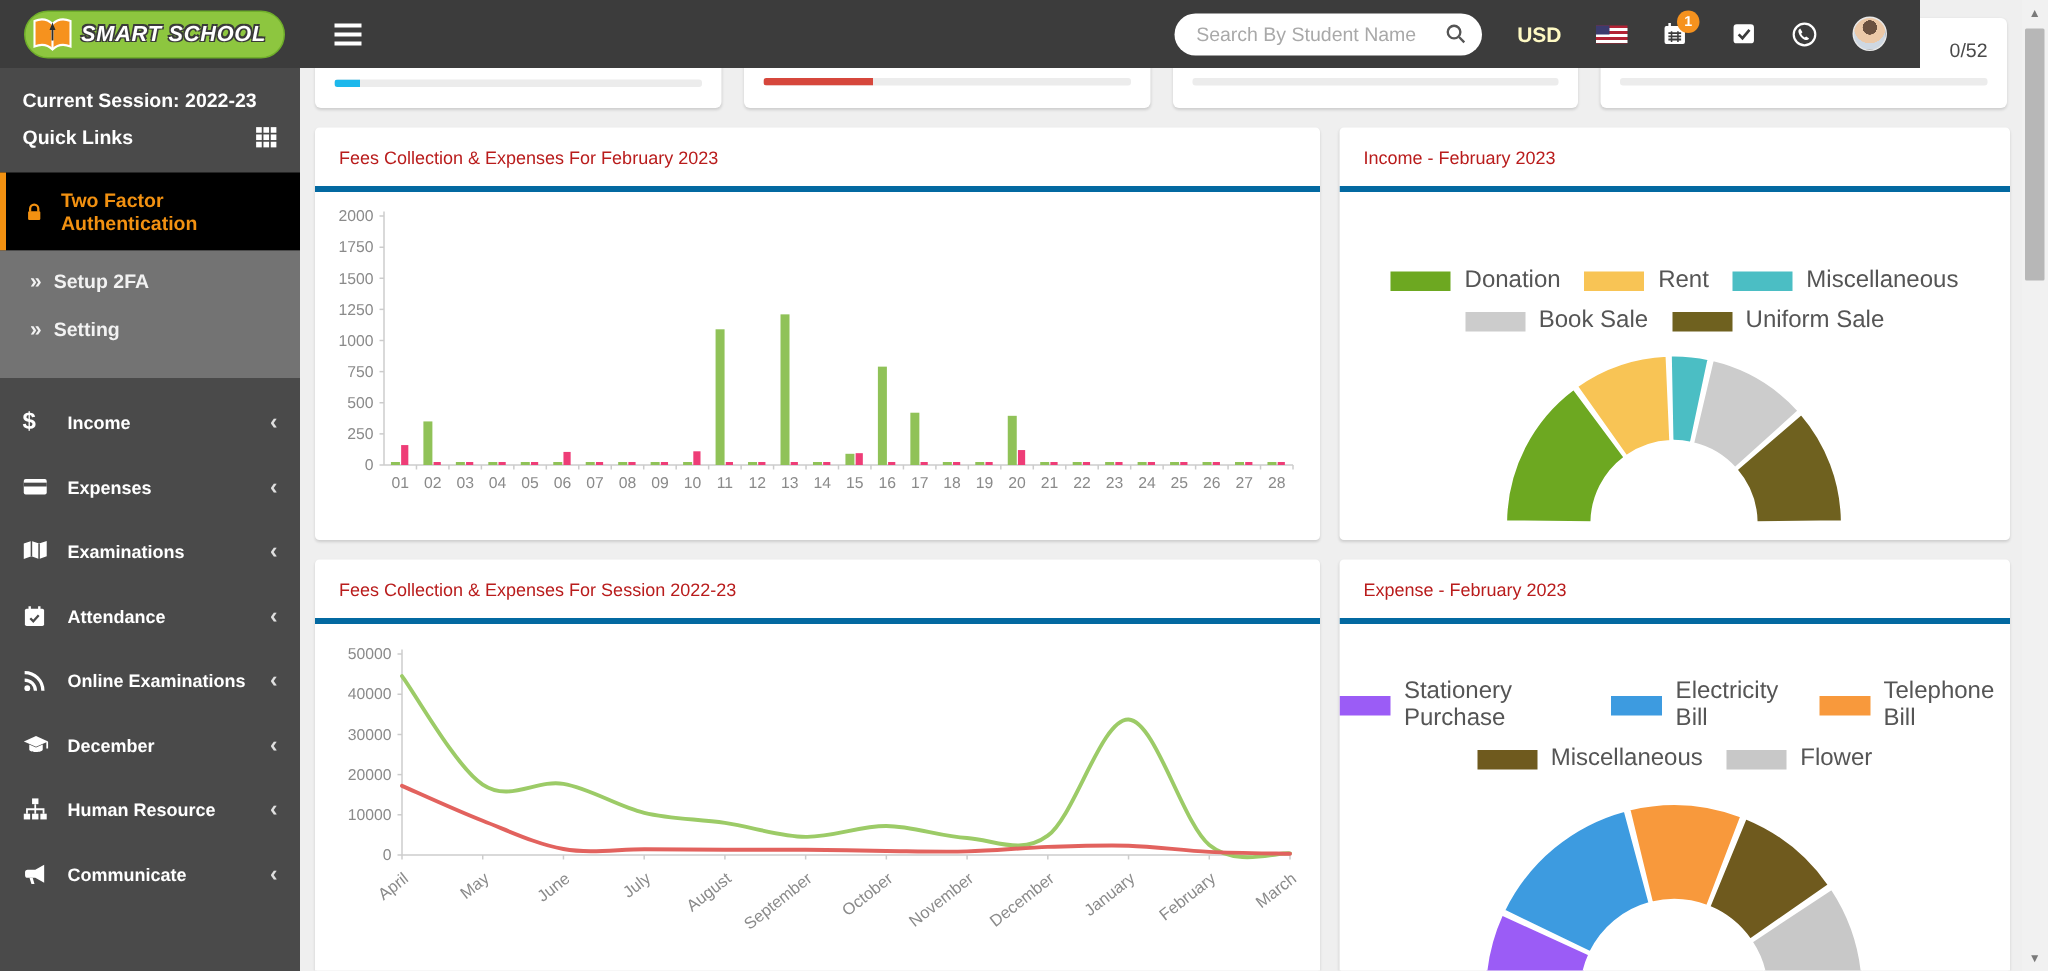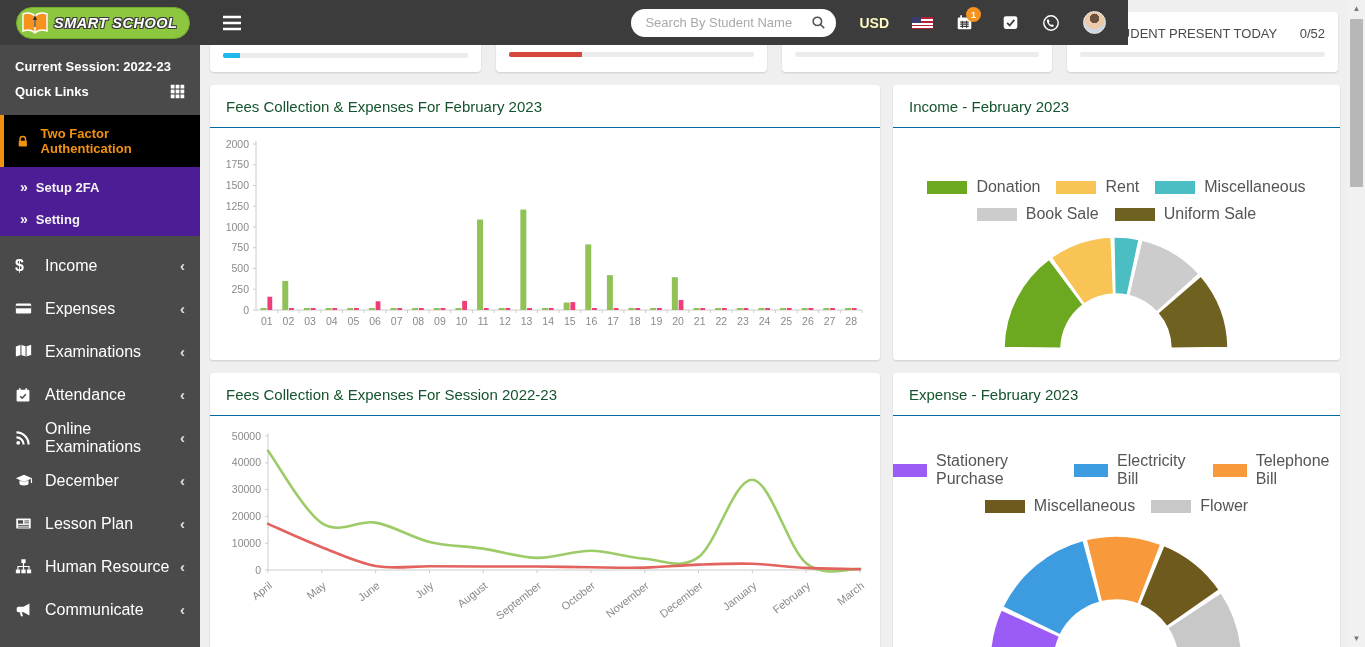--- a/index.html
+++ b/index.html
@@ -1,20 +1,20 @@
 <!DOCTYPE html>
 <html><head>
 <meta charset="utf-8">
 <style>
   * { box-sizing: border-box; margin: 0; padding: 0; }
   html,body { width: 1365px; height: 647px; overflow: hidden; }
   body { font-family: "Liberation Sans", sans-serif; background: #efefef; position: relative; }
 
   
-  .header { position: fixed; top:0; left:0; width:1128px; height:45px; background:#3c3c3c;
+  .header { position: fixed; top:0; left:0; width:1280px; height:45px; background:#3c3c3c;
             display:flex; align-items:center; z-index:50; }
   .logo-area { width:200px; height:45px; display:flex; align-items:center; padding-left:16px; cursor:pointer; }
   .logo-pill { background:#8dc63f; border-radius:16px; height:32px; display:flex; align-items:center;
                padding:0 12px 0 5px; gap:6px; border:1px solid #6fae2a; }
   .logo-book { width:26px; height:24px; }
   .brand-text { color:#fff; font-weight:bold; font-style:italic; font-size:14.5px; letter-spacing:.5px;
                 text-shadow:-1px 1px 0 #3a3a3a, 1px 1px 0 #3a3a3a, 1px -1px 0 #3a3a3a, -1px -1px 0 #3a3a3a; white-space:nowrap; }
   .hamburger { background:none; border:none; margin-left:22px; cursor:pointer; display:flex; align-items:center; }
   .school-title { color:#8bc63e; font-size:20px; font-weight:bold; margin-left:18px; white-space:nowrap; }
   .header-right { margin-left:auto; display:flex; align-items:center; gap:23px; padding-right:22px; }
@@ -40,46 +40,46 @@
   .sb-thumb { position:absolute; top:19px; left:2px; width:13px; height:168px; background:#b7b7b7; border-radius:1px; cursor:grab; }
 
   
   .sidebar { position:fixed; top:45px; left:0; width:200px; height:602px; background:#4a4a4a; color:#fff; z-index:40; }
   .session-label { padding:14px 15px 0; font-size:13px; font-weight:bold; }
   .quick-links { padding:10px 15px 6px; display:flex; align-items:flex-start; justify-content:space-between; }
   .quick-links .ql-label { font-size:13px; font-weight:bold; }
   .ql-btn { background:none; border:none; cursor:pointer; display:flex; }
   .active-item { margin-top:10px; background:#000; border-left:4px solid #f29111; padding:11px 12px;
                  display:flex; align-items:center; gap:11px; color:#f29111; font-size:13px; font-weight:bold; cursor:pointer; }
-  .submenu { background:#4c1d95; padding:4px 0 1px; }
+  .submenu { background:#737373; padding:4px 0 17px; }
   .submenu-item { padding:8px 14px 8px 20px; font-size:13px; font-weight:bold; color:#f2f2f2; cursor:pointer; display:flex; gap:8px; align-items:center; }
   .submenu-item .dbl-angle::before { content:"\00BB"; font-size:14px; }
   .nav-list { padding-top:8px; }
   .nav-item { height:43px; padding:0 15px; display:flex; align-items:center; cursor:pointer; }
   .nav-ic { width:30px; display:flex; align-items:center; }
   .text-ic { color:#fff; font-size:16px; font-weight:bold; }
-  .nav-label { font-size:16px; font-weight:normal; flex:1; }
+  .nav-label { font-size:12px; font-weight:bold; flex:1; }
   .chev { color:#e0e0e0; font-size:15px; font-weight:bold; }
   .chev::before { content:"\2039"; }
 
   
   .main { margin-left:200px; width:1148px; padding:12px 10px 0 10px; }
   .stats-row { display:grid; grid-template-columns:repeat(4,1fr); gap:15px; }
   .stat-card { background:#fff; border-radius:4px; box-shadow:0 1px 2px rgba(0,0,0,.14); height:60px; padding:13px 13px 0; }
   .stat-top { display:flex; align-items:center; gap:8px; }
   .stat-label { font-size:13px; color:#4a4a4a; flex:1; white-space:nowrap; overflow:hidden; }
   .stat-value { font-size:13px; color:#4a4a4a; }
   .progress-track { margin-top:11px; height:5px; background:#ececec; border-radius:2px; overflow:hidden; }
   .progress-fill { height:100%; }
 
   .charts-grid { display:grid; grid-template-columns:670px 447px; gap:13px; margin-top:13px; }
   .chart-card { background:#fff; border-radius:3px; box-shadow:0 1px 2px rgba(0,0,0,.14); overflow:hidden; }
   .chart-card.h275 { height:275px; }
   .chart-card.tall { height:340px; }
-  .chart-title { padding:13px 16px 12px; font-size:15px; font-weight:normal; color:#14532d; border-bottom:1px solid #0369a1; }
+  .chart-title { padding:13px 16px 12px; font-size:12px; font-weight:normal; color:#b91c1c; border-bottom:4px solid #0369a1; }
   .chart-body { padding:8px 8px 0; }
   .legend-rows { margin-top:50px; }
   .legend-rows.tight { margin-top:36px; }
   .legend-row { display:flex; justify-content:center; gap:16px; margin-bottom:9px; }
   .legend-item { display:flex; align-items:center; gap:9px; }
   .legend-swatch { width:40px; height:13px; display:inline-block; }
   .legend-label { font-size:16px; color:#555; }
   .donut-wrap { text-align:center; margin-top:4px; }
 </style>
 </head>
@@ -234,31 +234,20 @@
       </div>
       <div class="nav-item">
         <span class="nav-ic">
           <svg width="18" height="18" viewBox="0 0 20 20">
             <path d="M10 3 19 7l-9 4-9-4Z" fill="#fff"></path>
             <path d="M5 9.3v3.7c0 1.1 2.2 1.9 5 1.9s5-.8 5-1.9V9.3l-5 2.2Z" fill="#fff"></path>
             <path d="M18.3 7.2v5" stroke="#fff" stroke-width="1.3"></path>
           </svg>
         </span>
         <span class="nav-label">December</span>
-        <span class="chev"></span>
-      </div>
-      <div class="nav-item">
-        <span class="nav-ic">
-          <svg width="17" height="17" viewBox="0 0 20 20">
-            <rect x="1.5" y="4" width="17" height="12" rx="1" fill="#fff"></rect>
-            <rect x="3.5" y="6.2" width="6" height="4" fill="#4a4a4a"></rect>
-            <path d="M11 7h5.5M11 9.2h5.5M3.5 12.2h13M3.5 14.2h13" stroke="#4a4a4a" stroke-width="1.1"></path>
-          </svg>
-        </span>
-        <span class="nav-label">Lesson Plan</span>
         <span class="chev"></span>
       </div>
       <div class="nav-item">
         <span class="nav-ic">
           <svg width="17" height="17" viewBox="0 0 20 20">
             <rect x="7.5" y="1.5" width="5" height="4.5" fill="#fff"></rect>
             <rect x="1" y="13.5" width="5" height="4.5" fill="#fff"></rect>
             <rect x="7.5" y="13.5" width="5" height="4.5" fill="#fff"></rect>
             <rect x="14" y="13.5" width="5" height="4.5" fill="#fff"></rect>
             <path d="M10 6v4M3.5 13.5V10h13v3.5M10 10v3.5" stroke="#fff" stroke-width="1.4" fill="none"></path>

